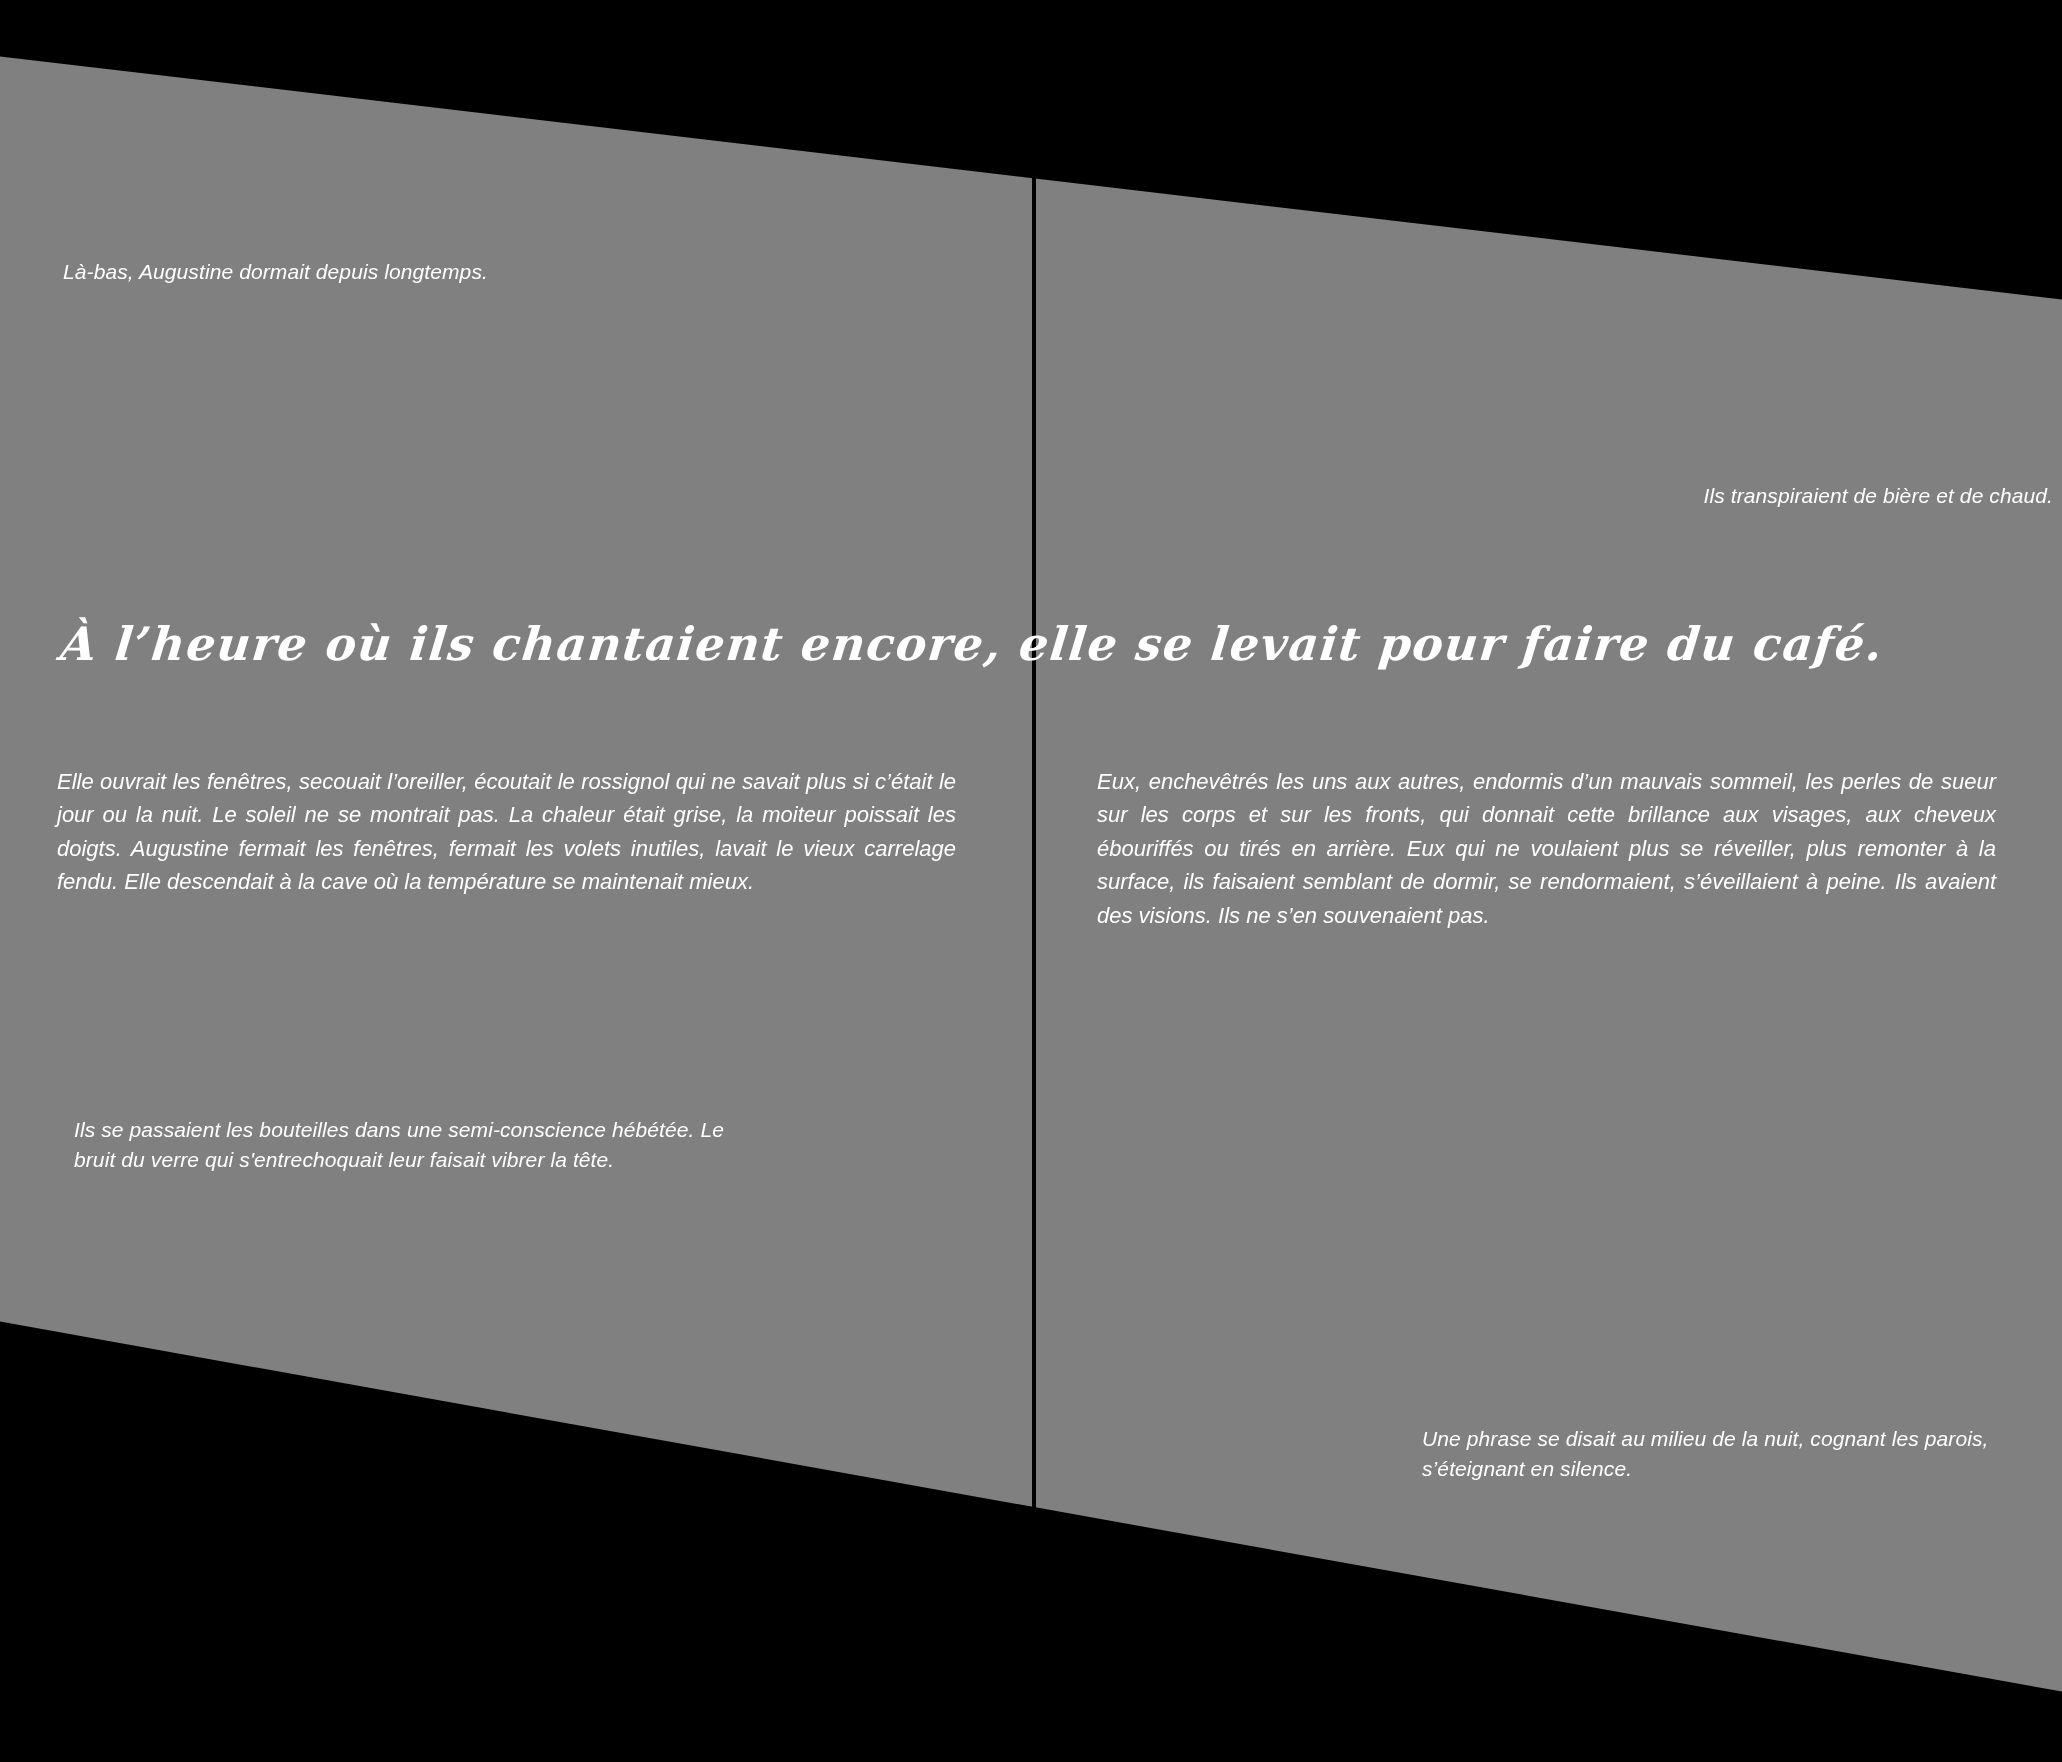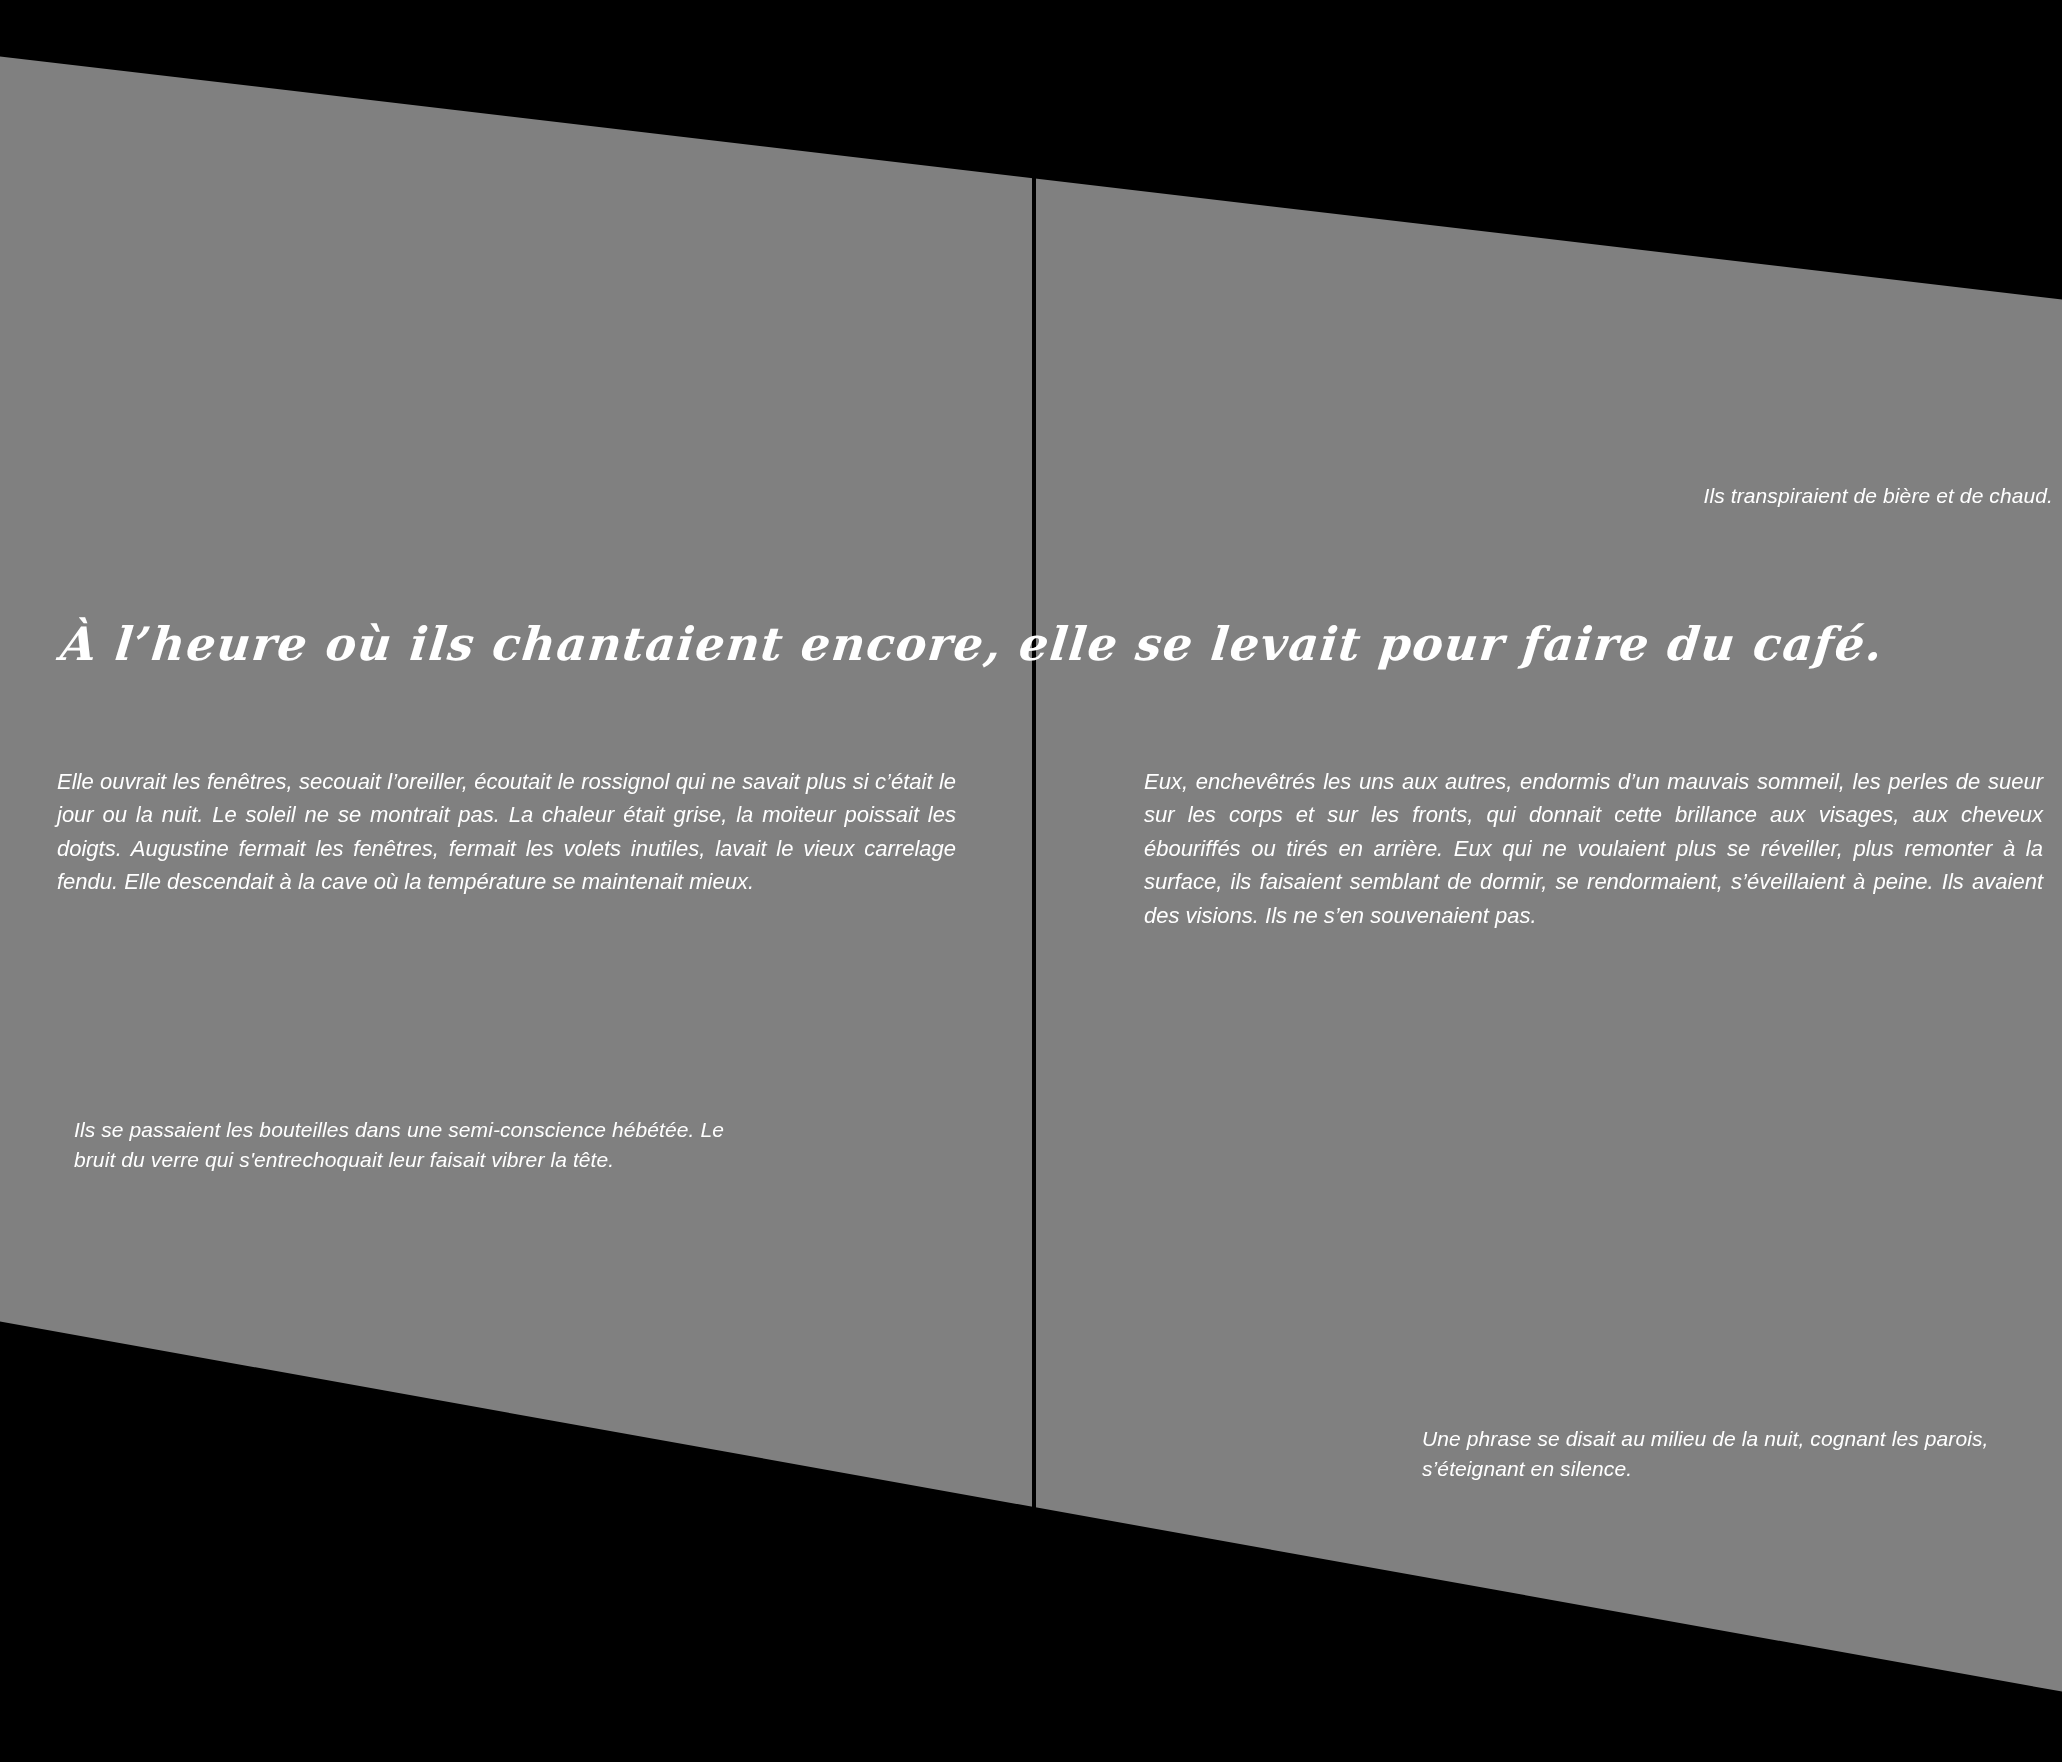--- a/index.html
+++ b/index.html
@@ -89,31 +89,32 @@
   .body-col {
     position: absolute;
     color: #ffffff;
     font-size: 22px;
     line-height: 1.52;
     text-align: justify;
     text-justify: inter-word;
     font-style: italic;
   }
   #body-left  { left: 57px;  top: 765px; width: 899px; }
-  #body-right { left: 1144px; top: 765px; width: 899px; }
+  #body-right { left: 1097px; top: 765px; width: 899px; }
 </style>
 </head>
 <body>
 
 <div id="spread">
 
   <div id="grey-band"></div>
   <div id="gutter"></div>
 
   <div class="page" id="page-left">
+    <div class="caption" id="caption-top-left">Là-bas, Augustine dormait depuis longtemps.</div>
 
     <div class="caption" id="caption-bottom-left">Ils se passaient les bouteilles dans une semi-conscience hébétée. Le bruit du verre qui s'entrechoquait leur faisait vibrer la tête.</div>
   </div>
 
   <div class="page" id="page-right">
     <div class="caption" id="caption-top-right">Ils transpiraient de bière et de chaud.</div>
 
     <div class="caption" id="caption-bottom-right">Une phrase se disait au milieu de la nuit, cognant les parois, s’éteignant en silence.</div>
   </div>
 

